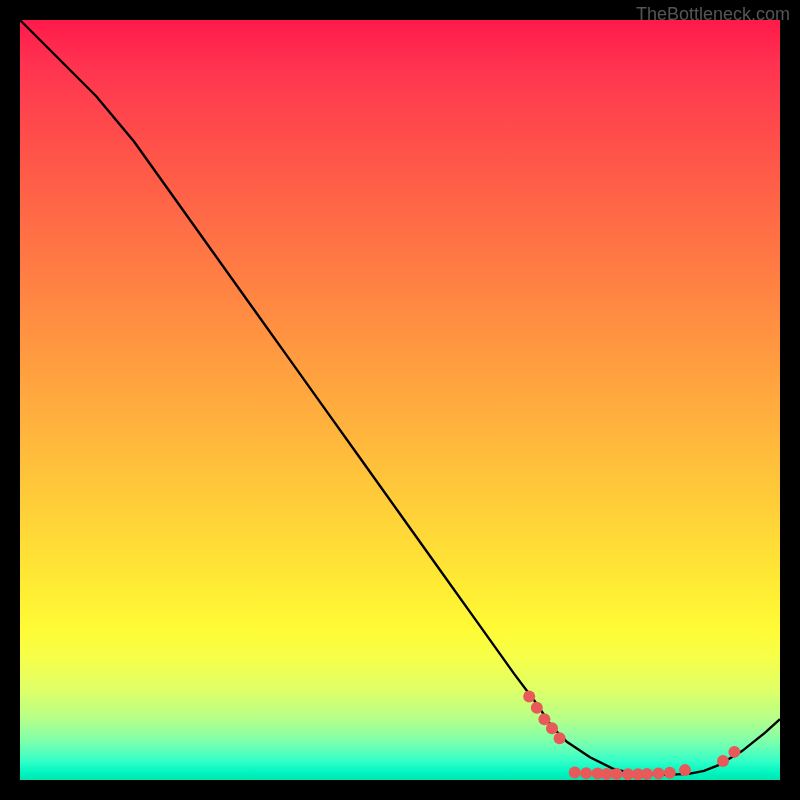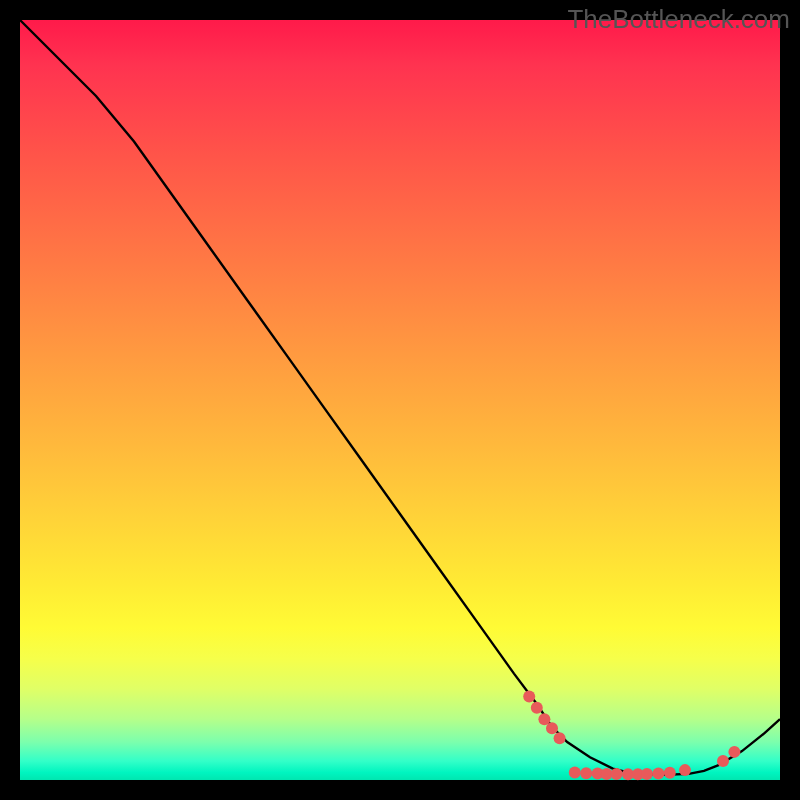--- a/index.html
+++ b/index.html
@@ -9,21 +9,21 @@
     background: #000;
     position: relative;
     font-family: Arial, sans-serif;
     overflow: hidden;
   }
   .watermark {
     position: absolute;
     top: 4px;
     right: 10px;
     color: #555;
-    font-size: 26px;
+    font-size: 18px;
     font-weight: 500;
     z-index: 10;
     text-align: center;
   }
   .plot-area {
     position: absolute;
     left: 20px;
     top: 20px;
     width: 760px;
     height: 760px;

